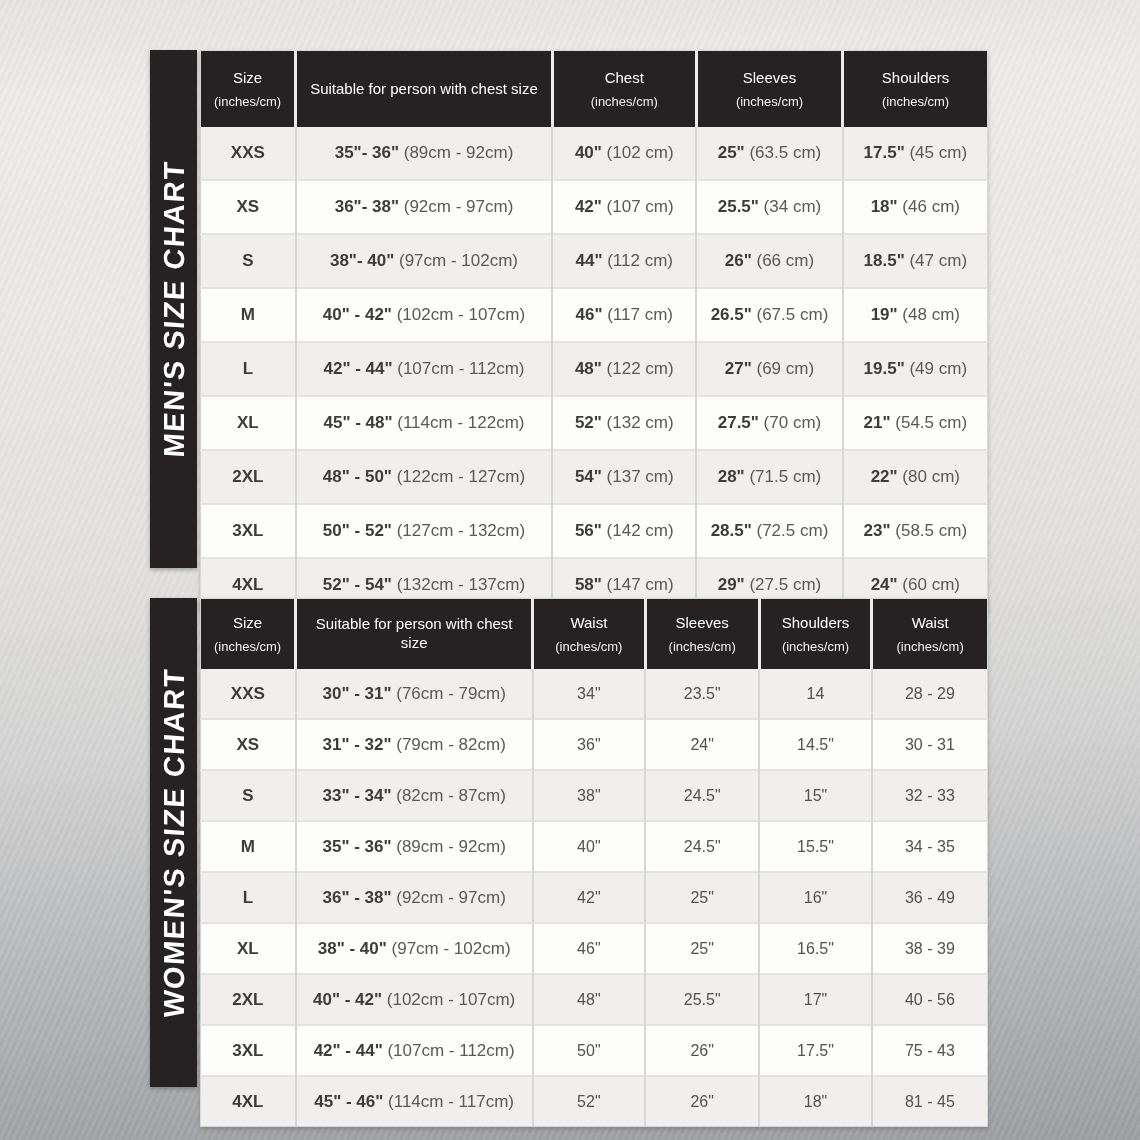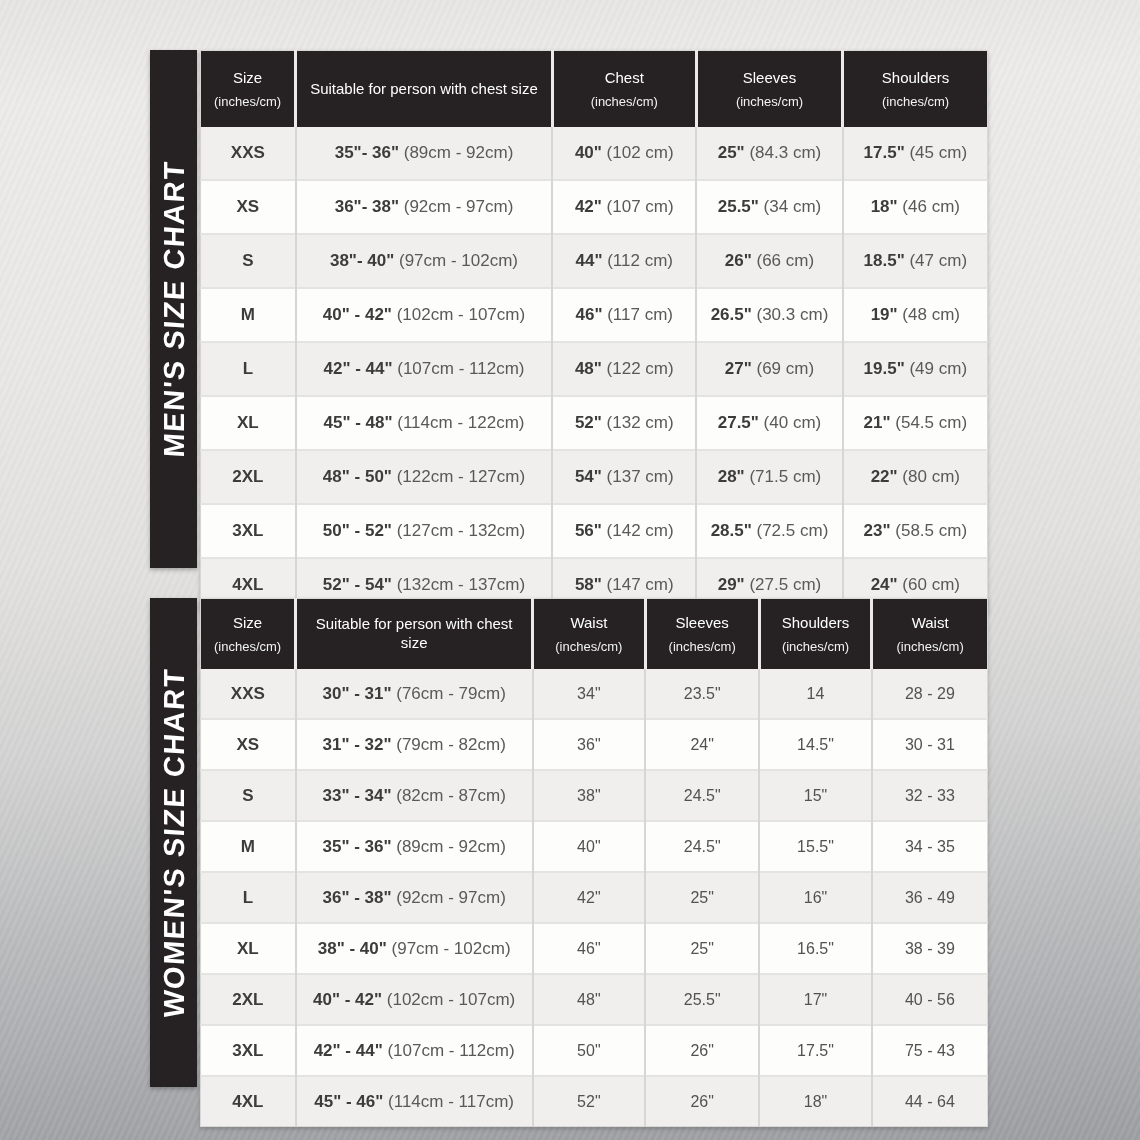--- a/index.html
+++ b/index.html
@@ -122,56 +122,56 @@
               <div class="h-title">Shoulders</div>
               <div class="h-sub">(inches/cm)</div>
             </th>
           </tr>
         </thead>
       <tbody>
           <tr>
             <td><span class="b">XXS</span></td>
             <td><span class="b">35"- 36"</span><span class="r"> (89cm - 92cm)</span></td>
             <td><span class="b">40"</span><span class="r"> (102 cm)</span></td>
-            <td><span class="b">25"</span><span class="r"> (84.3 cm)</span></td>
+            <td><span class="b">25"</span><span class="r"> (63.5 cm)</span></td>
             <td><span class="b">17.5"</span><span class="r"> (45 cm)</span></td>
           </tr>
           <tr>
             <td><span class="b">XS</span></td>
             <td><span class="b">36"- 38"</span><span class="r"> (92cm - 97cm)</span></td>
             <td><span class="b">42"</span><span class="r"> (107 cm)</span></td>
             <td><span class="b">25.5"</span><span class="r"> (34 cm)</span></td>
             <td><span class="b">18"</span><span class="r"> (46 cm)</span></td>
           </tr>
           <tr>
             <td><span class="b">S</span></td>
             <td><span class="b">38"- 40"</span><span class="r"> (97cm - 102cm)</span></td>
             <td><span class="b">44"</span><span class="r"> (112 cm)</span></td>
             <td><span class="b">26"</span><span class="r"> (66 cm)</span></td>
             <td><span class="b">18.5"</span><span class="r"> (47 cm)</span></td>
           </tr>
           <tr>
             <td><span class="b">M</span></td>
             <td><span class="b">40" - 42"</span><span class="r"> (102cm - 107cm)</span></td>
             <td><span class="b">46"</span><span class="r"> (117 cm)</span></td>
-            <td><span class="b">26.5"</span><span class="r"> (30.3 cm)</span></td>
+            <td><span class="b">26.5"</span><span class="r"> (67.5 cm)</span></td>
             <td><span class="b">19"</span><span class="r"> (48 cm)</span></td>
           </tr>
           <tr>
             <td><span class="b">L</span></td>
             <td><span class="b">42" - 44"</span><span class="r"> (107cm - 112cm)</span></td>
             <td><span class="b">48"</span><span class="r"> (122 cm)</span></td>
             <td><span class="b">27"</span><span class="r"> (69 cm)</span></td>
             <td><span class="b">19.5"</span><span class="r"> (49 cm)</span></td>
           </tr>
           <tr>
             <td><span class="b">XL</span></td>
             <td><span class="b">45" - 48"</span><span class="r"> (114cm - 122cm)</span></td>
             <td><span class="b">52"</span><span class="r"> (132 cm)</span></td>
-            <td><span class="b">27.5"</span><span class="r"> (40 cm)</span></td>
+            <td><span class="b">27.5"</span><span class="r"> (70 cm)</span></td>
             <td><span class="b">21"</span><span class="r"> (54.5 cm)</span></td>
           </tr>
           <tr>
             <td><span class="b">2XL</span></td>
             <td><span class="b">48" - 50"</span><span class="r"> (122cm - 127cm)</span></td>
             <td><span class="b">54"</span><span class="r"> (137 cm)</span></td>
             <td><span class="b">28"</span><span class="r"> (71.5 cm)</span></td>
             <td><span class="b">22"</span><span class="r"> (80 cm)</span></td>
           </tr>
           <tr>
@@ -296,19 +296,19 @@
             <td><span class="v">26"</span></td>
             <td><span class="v">17.5"</span></td>
             <td><span class="v">75 - 43</span></td>
           </tr>
           <tr>
             <td><span class="b">4XL</span></td>
             <td><span class="b">45" - 46"</span><span class="r"> (114cm - 117cm)</span></td>
             <td><span class="v">52"</span></td>
             <td><span class="v">26"</span></td>
             <td><span class="v">18"</span></td>
-            <td><span class="v">44 - 64</span></td>
+            <td><span class="v">81 - 45</span></td>
           </tr>
         </tbody>
     </table>
   </section>
 
 </div>
 
 </body></html>

